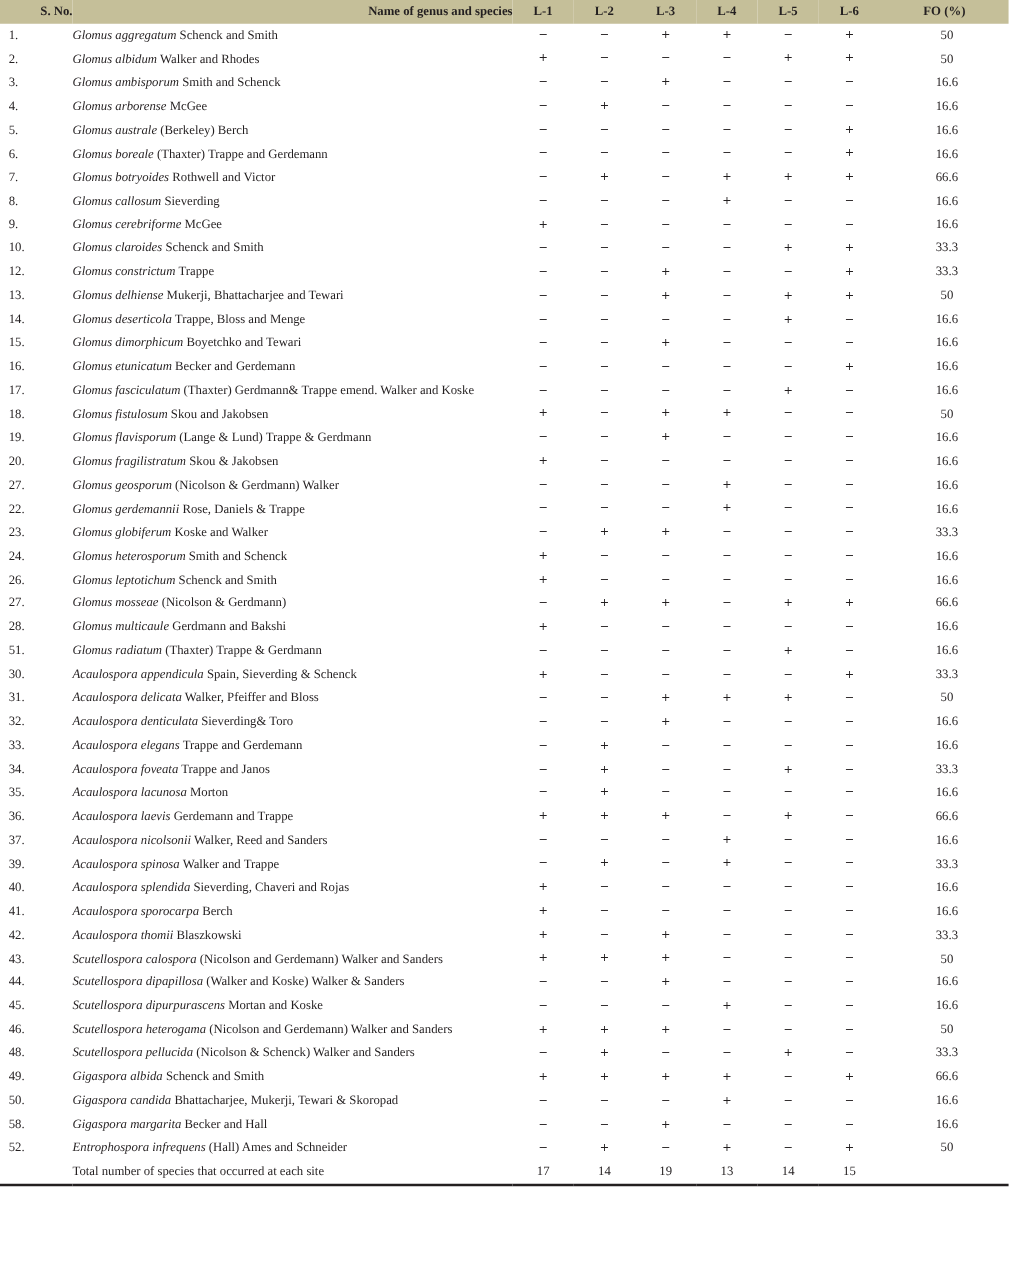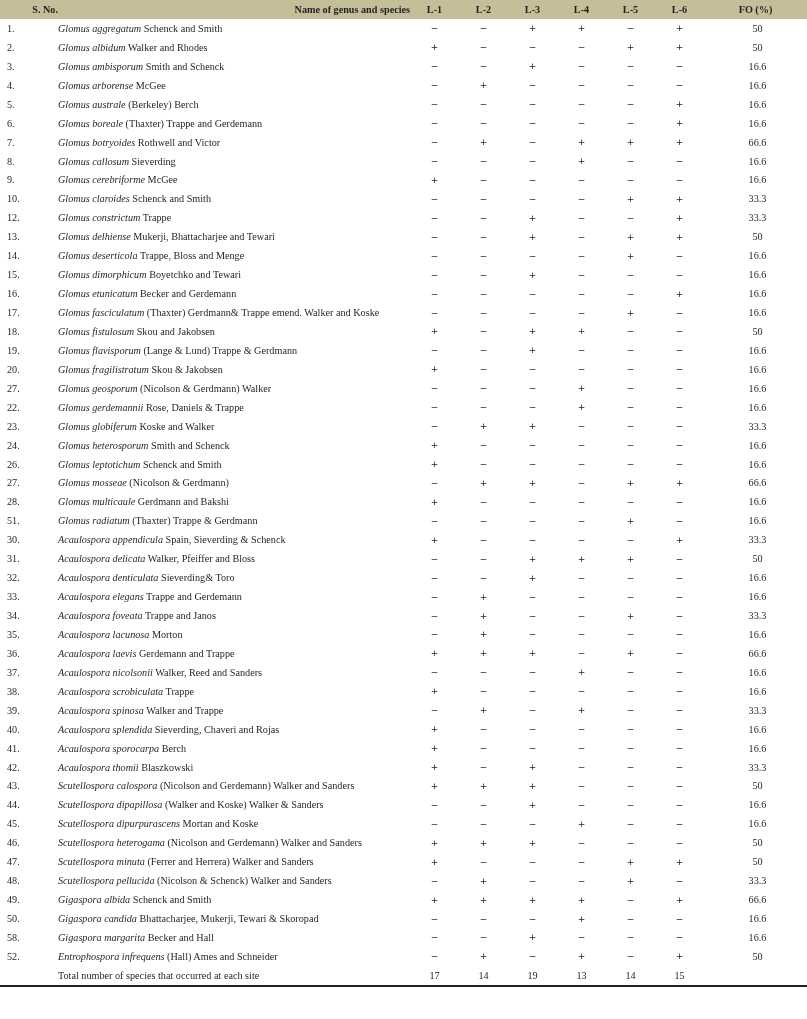--- a/index.html
+++ b/index.html
@@ -429,31 +429,20 @@
         <td class="name"><i>Acaulospora nicolsonii</i> <span>Walker, Reed and Sanders</span></td>
         <td class="sign">−</td>
         <td class="sign">−</td>
         <td class="sign">−</td>
         <td class="sign">+</td>
         <td class="sign">−</td>
         <td class="sign">−</td>
         <td class="fo">16.6</td>
       </tr>
       <tr>
-        <td class="sno">38.</td>
-        <td class="name"><i>Acaulospora scrobiculata</i> <span>Trappe</span></td>
-        <td class="sign">+</td>
-        <td class="sign">−</td>
-        <td class="sign">−</td>
-        <td class="sign">−</td>
-        <td class="sign">−</td>
-        <td class="sign">−</td>
-        <td class="fo">16.6</td>
-      </tr>
-      <tr>
         <td class="sno">39.</td>
         <td class="name"><i>Acaulospora spinosa</i> <span>Walker and Trappe</span></td>
         <td class="sign">−</td>
         <td class="sign">+</td>
         <td class="sign">−</td>
         <td class="sign">+</td>
         <td class="sign">−</td>
         <td class="sign">−</td>
         <td class="fo">33.3</td>
       </tr>
@@ -525,31 +514,20 @@
       </tr>
       <tr>
         <td class="sno">46.</td>
         <td class="name"><i>Scutellospora heterogama</i> <span>(Nicolson and Gerdemann) Walker and Sanders</span></td>
         <td class="sign">+</td>
         <td class="sign">+</td>
         <td class="sign">+</td>
         <td class="sign">−</td>
         <td class="sign">−</td>
         <td class="sign">−</td>
-        <td class="fo">50</td>
-      </tr>
-      <tr>
-        <td class="sno">47.</td>
-        <td class="name"><i>Scutellospora minuta</i> <span>(Ferrer and Herrera) Walker and Sanders</span></td>
-        <td class="sign">+</td>
-        <td class="sign">−</td>
-        <td class="sign">−</td>
-        <td class="sign">−</td>
-        <td class="sign">+</td>
-        <td class="sign">+</td>
         <td class="fo">50</td>
       </tr>
       <tr>
         <td class="sno">48.</td>
         <td class="name"><i>Scutellospora pellucida</i> <span>(Nicolson &amp; Schenck) Walker and Sanders</span></td>
         <td class="sign">−</td>
         <td class="sign">+</td>
         <td class="sign">−</td>
         <td class="sign">−</td>
         <td class="sign">+</td>

